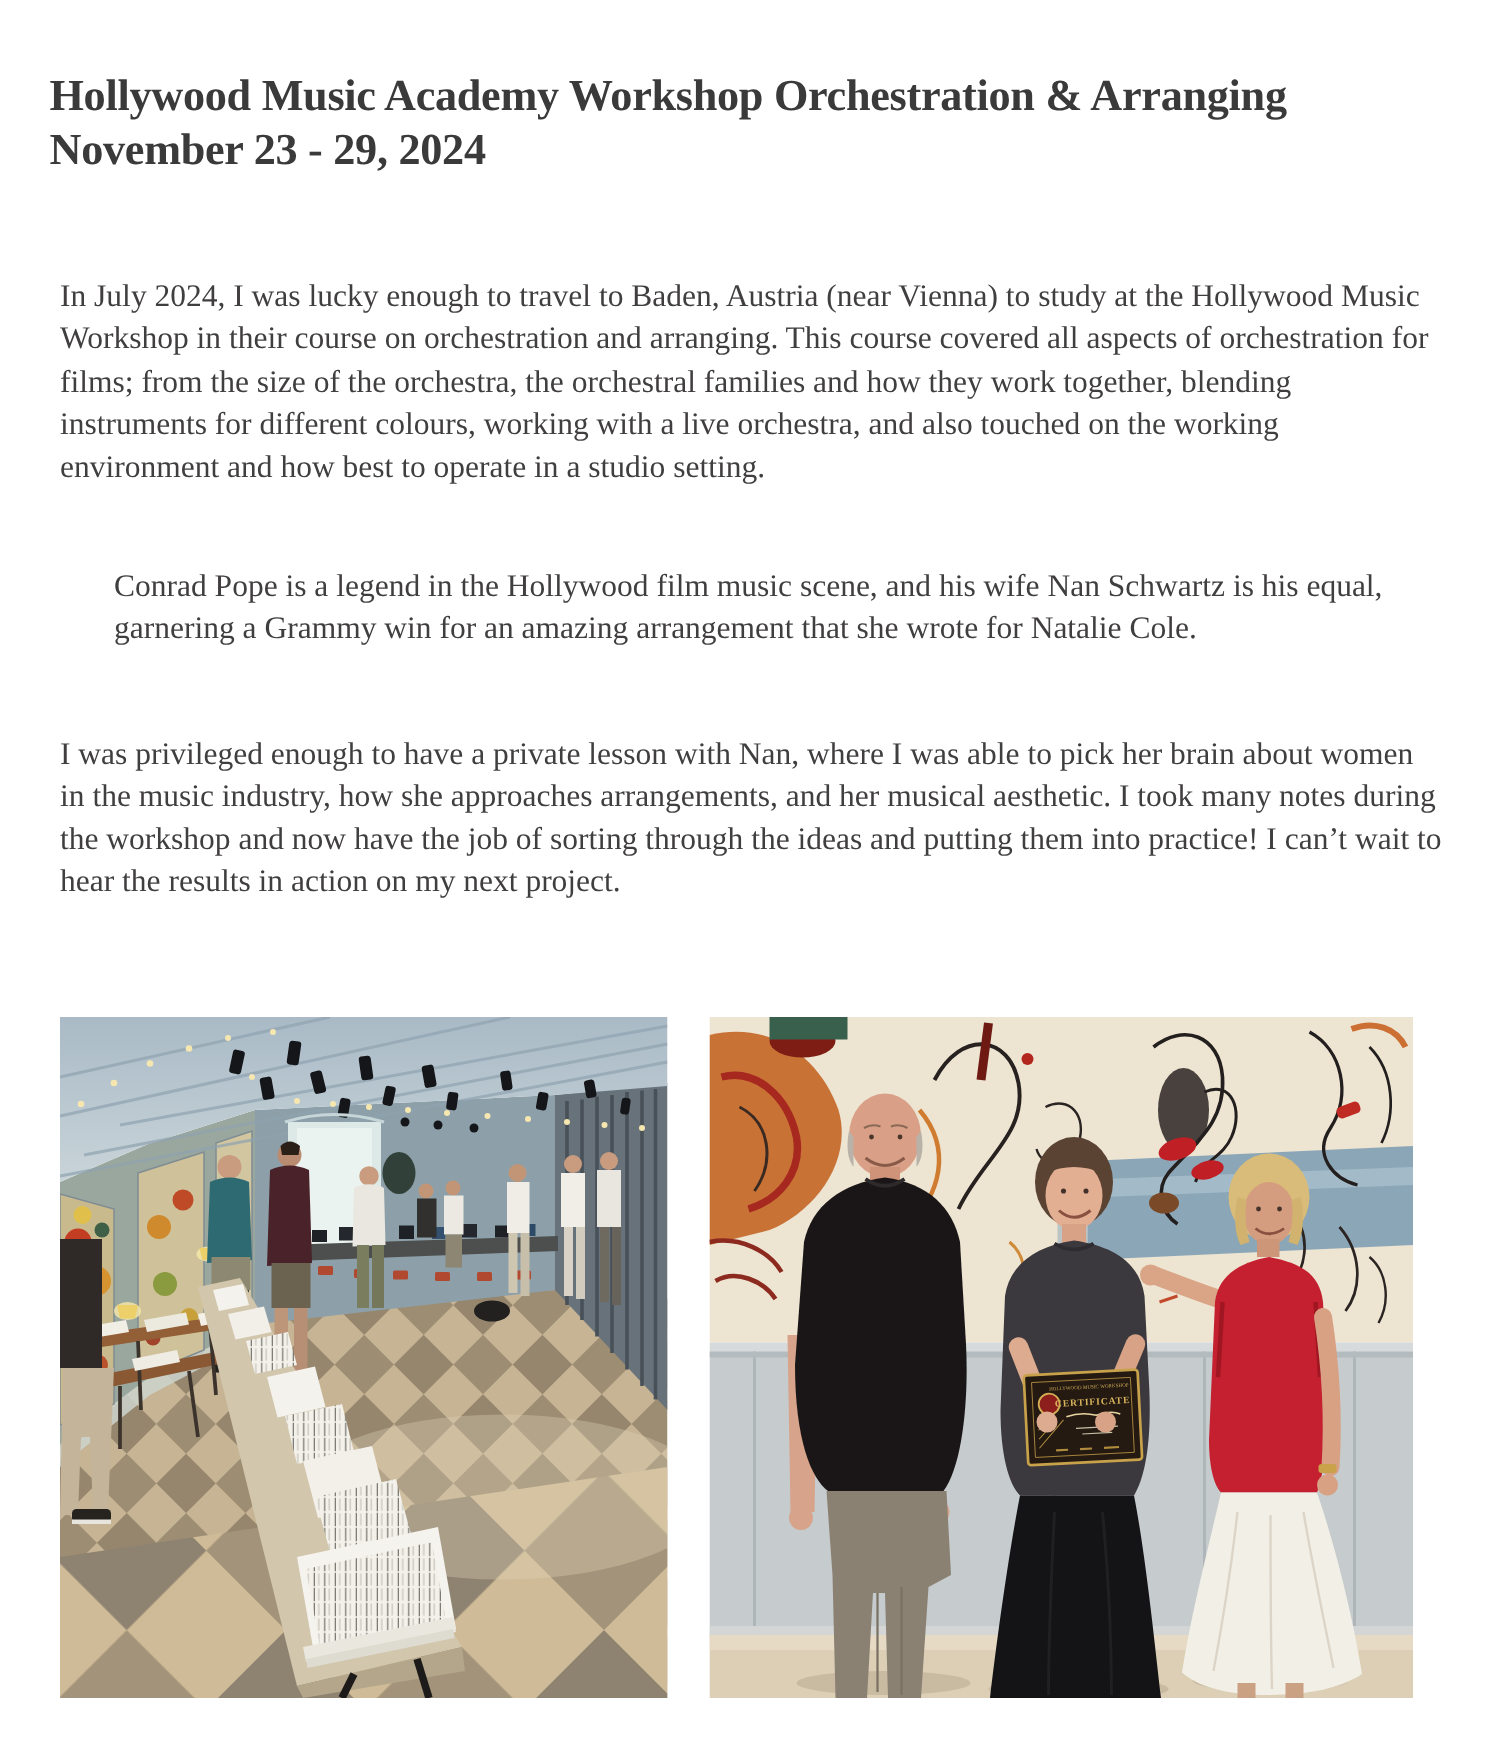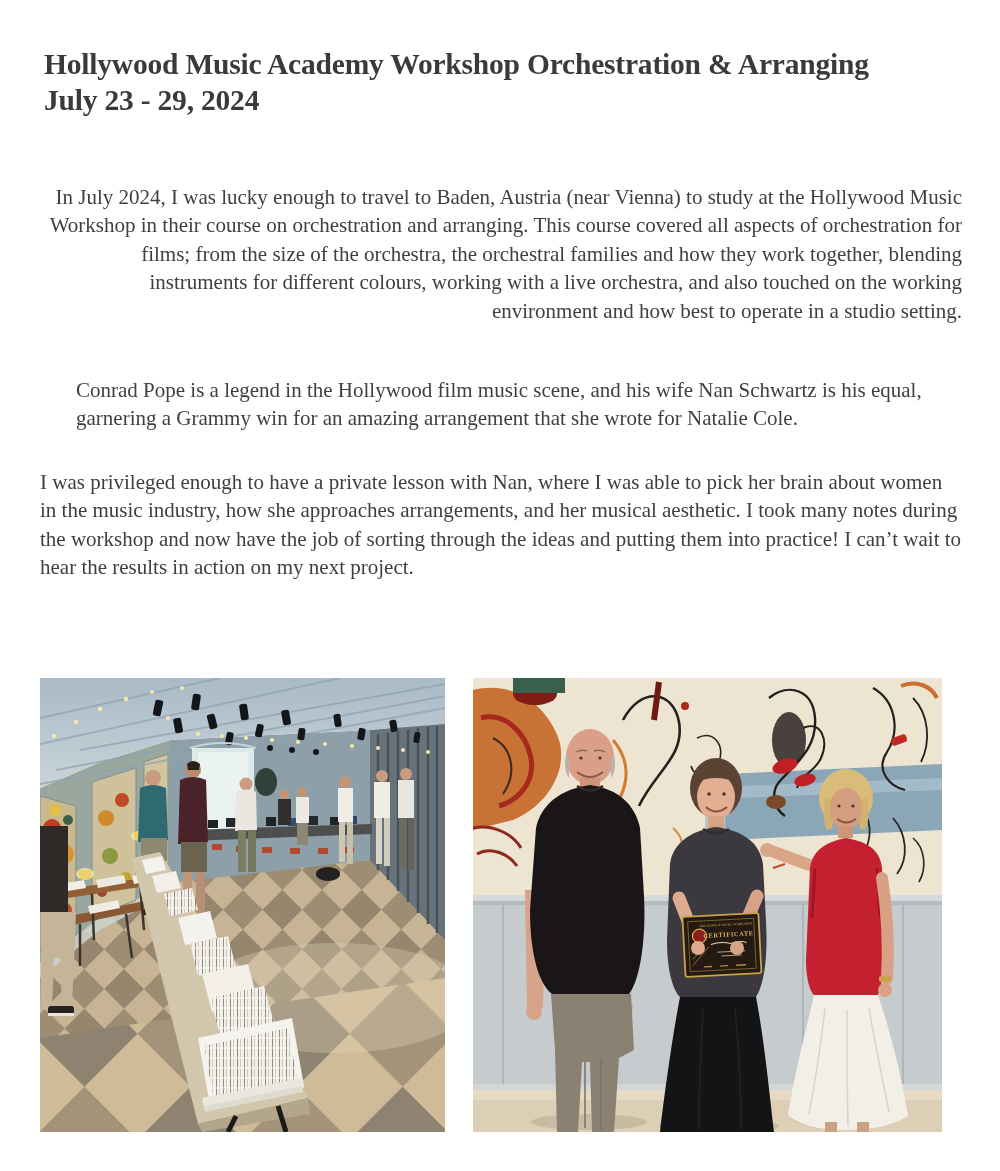--- a/index.html
+++ b/index.html
@@ -3,44 +3,44 @@
 <meta charset="utf-8">
 <style>
   html,body{margin:0;padding:0;}
   body{
     width:1000px;height:1171px;position:relative;overflow:hidden;
     background:#ffffff;
     font-family:"Liberation Serif", serif;
   }
   .page{position:absolute;inset:0;}
   .title{
-    position:absolute;left:44px;top:26px;width:930px;
+    position:absolute;left:33px;top:26px;width:930px;
     font-size:29.5px;line-height:36px;font-weight:700;
     color:#3b3a3a;letter-spacing:-0.2px;
   }
   .title .tl{display:block;}
   .para{
     position:absolute;left:40px;width:922px;
     font-size:21px;line-height:28.4px;color:#403e3e;margin:0;
   }
-  .p1{top:183px;text-align:right;}
+  .p1{top:183px;}
   .p2{top:376px;margin-left:36px;}
-  .p3{top:468px;}
+  .p3{top:488px;}
   .photo{position:absolute;top:678px;display:block;}
   .photo-left{left:40px;width:405px;height:454px;}
   .photo-right{left:473px;width:469px;height:454px;}
 </style>
 </head>
 <body>
 
 <div class="page">
 
   <h1 class="title">
     <span class="tl">Hollywood Music Academy Workshop Orchestration &amp; Arranging</span>
-    <span class="tl">July 23 - 29, 2024</span>
+    <span class="tl">November 23 - 29, 2024</span>
   </h1>
 
   <p class="para p1">In July 2024, I was lucky enough to travel to Baden, Austria (near Vienna) to study at the Hollywood Music Workshop in their course on orchestration and arranging. This course covered all aspects of orchestration for films; from the size of the orchestra, the orchestral families and how they work together, blending instruments for different colours, working with a live orchestra, and also touched on the working environment and how best to operate in a studio setting.</p>
   <p class="para p2">Conrad Pope is a legend in the Hollywood film music scene, and his wife Nan Schwartz is his equal, garnering a Grammy win for an amazing arrangement that she wrote for Natalie Cole.</p>
   <p class="para p3">I was privileged enough to have a private lesson with Nan, where I was able to pick her brain about women in the music industry, how she approaches arrangements, and her musical aesthetic. I took many notes during the workshop and now have the job of sorting through the ideas and putting them into practice! I can’t wait to hear the results in action on my next project.</p>
 
   <svg class="photo photo-left" viewBox="0 0 405 454" preserveAspectRatio="none" role="img" aria-label="Workshop hall with ceiling spotlights, projection screen, participants at laptop tables, checkerboard floor, and a long foreground table covered with orchestral score pages">
     <defs>
       <linearGradient id="ceilg" x1="0" y1="0" x2="0" y2="1">
         <stop offset="0" stop-color="#a9bac6"></stop>

